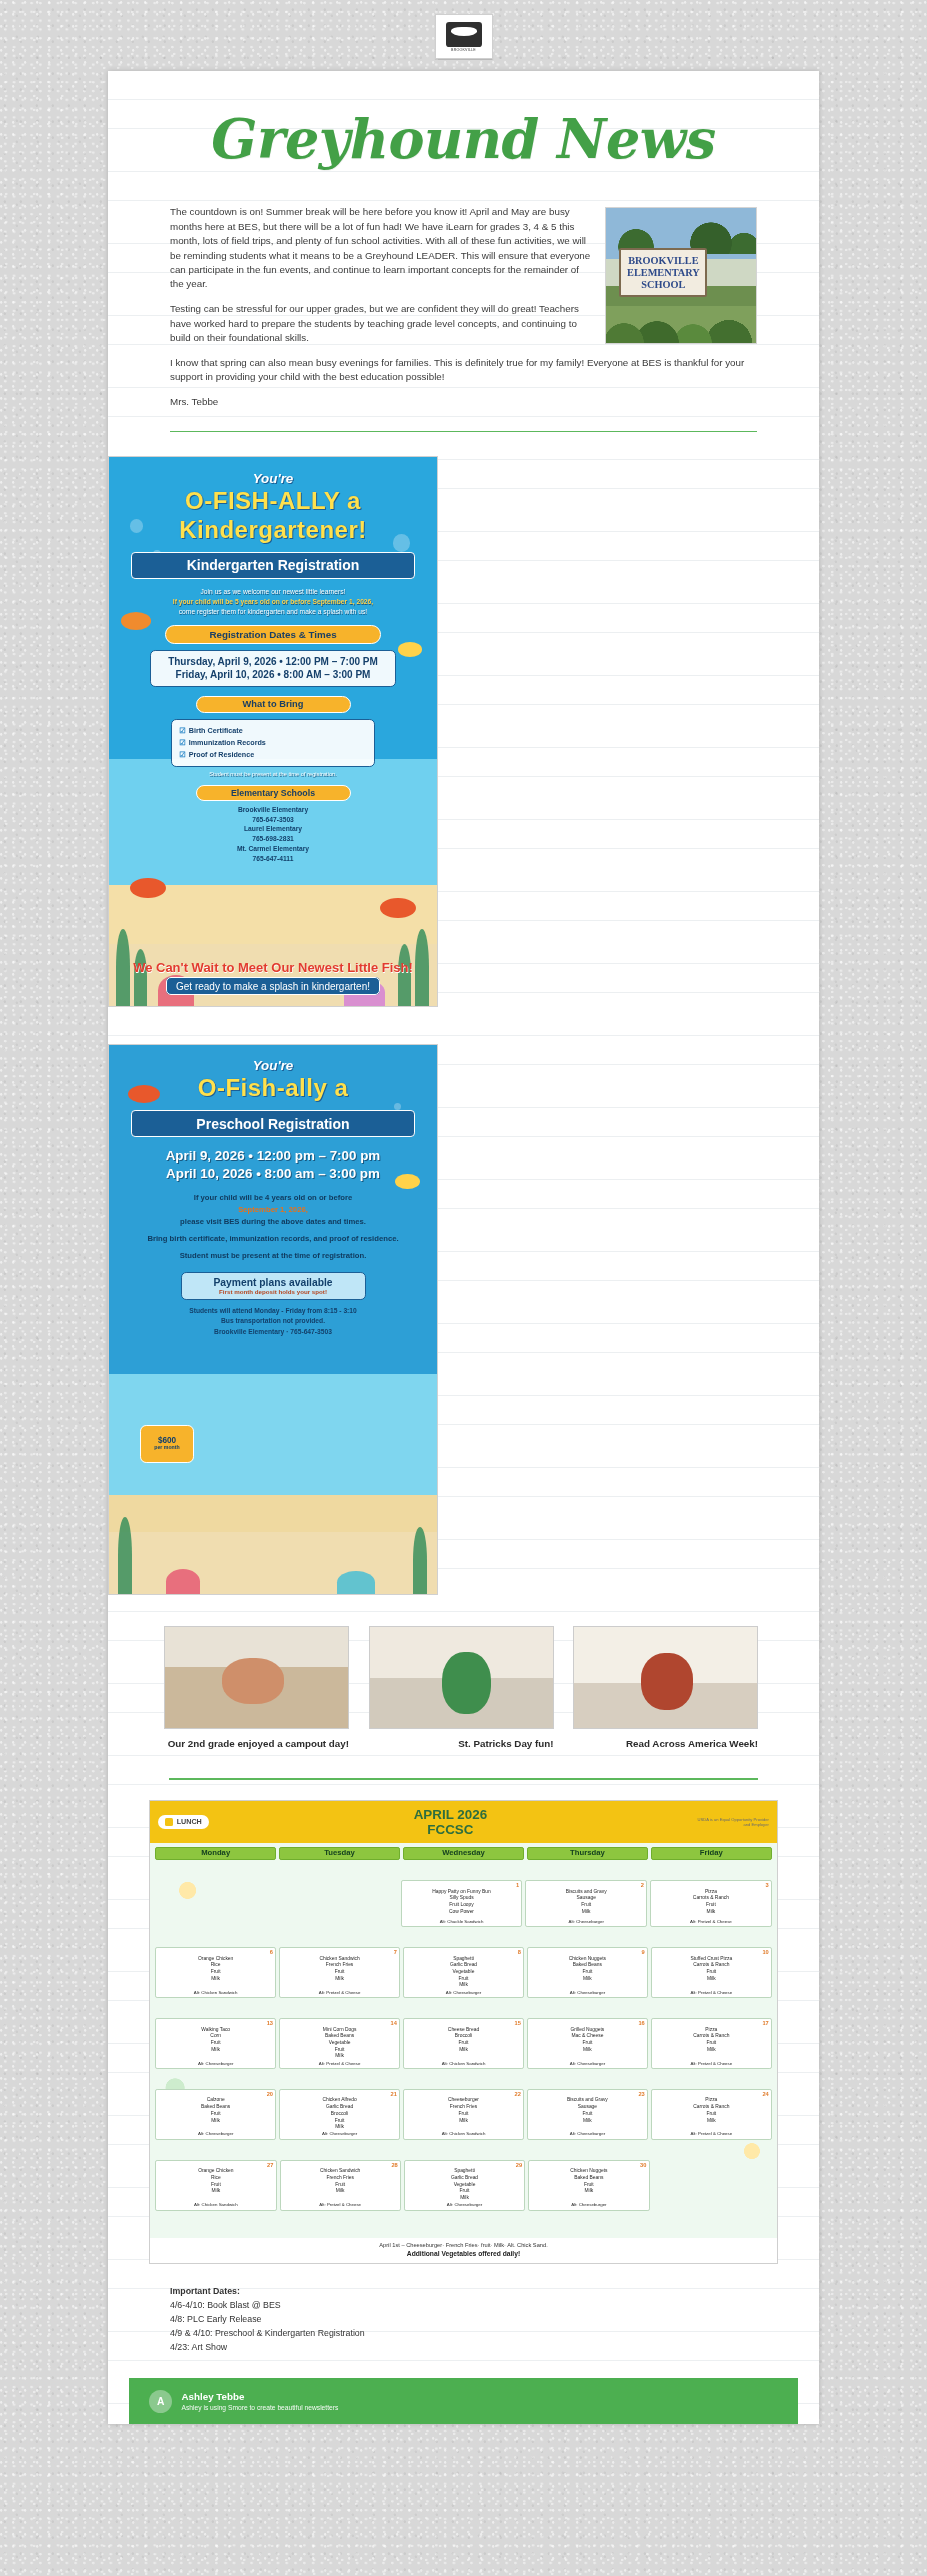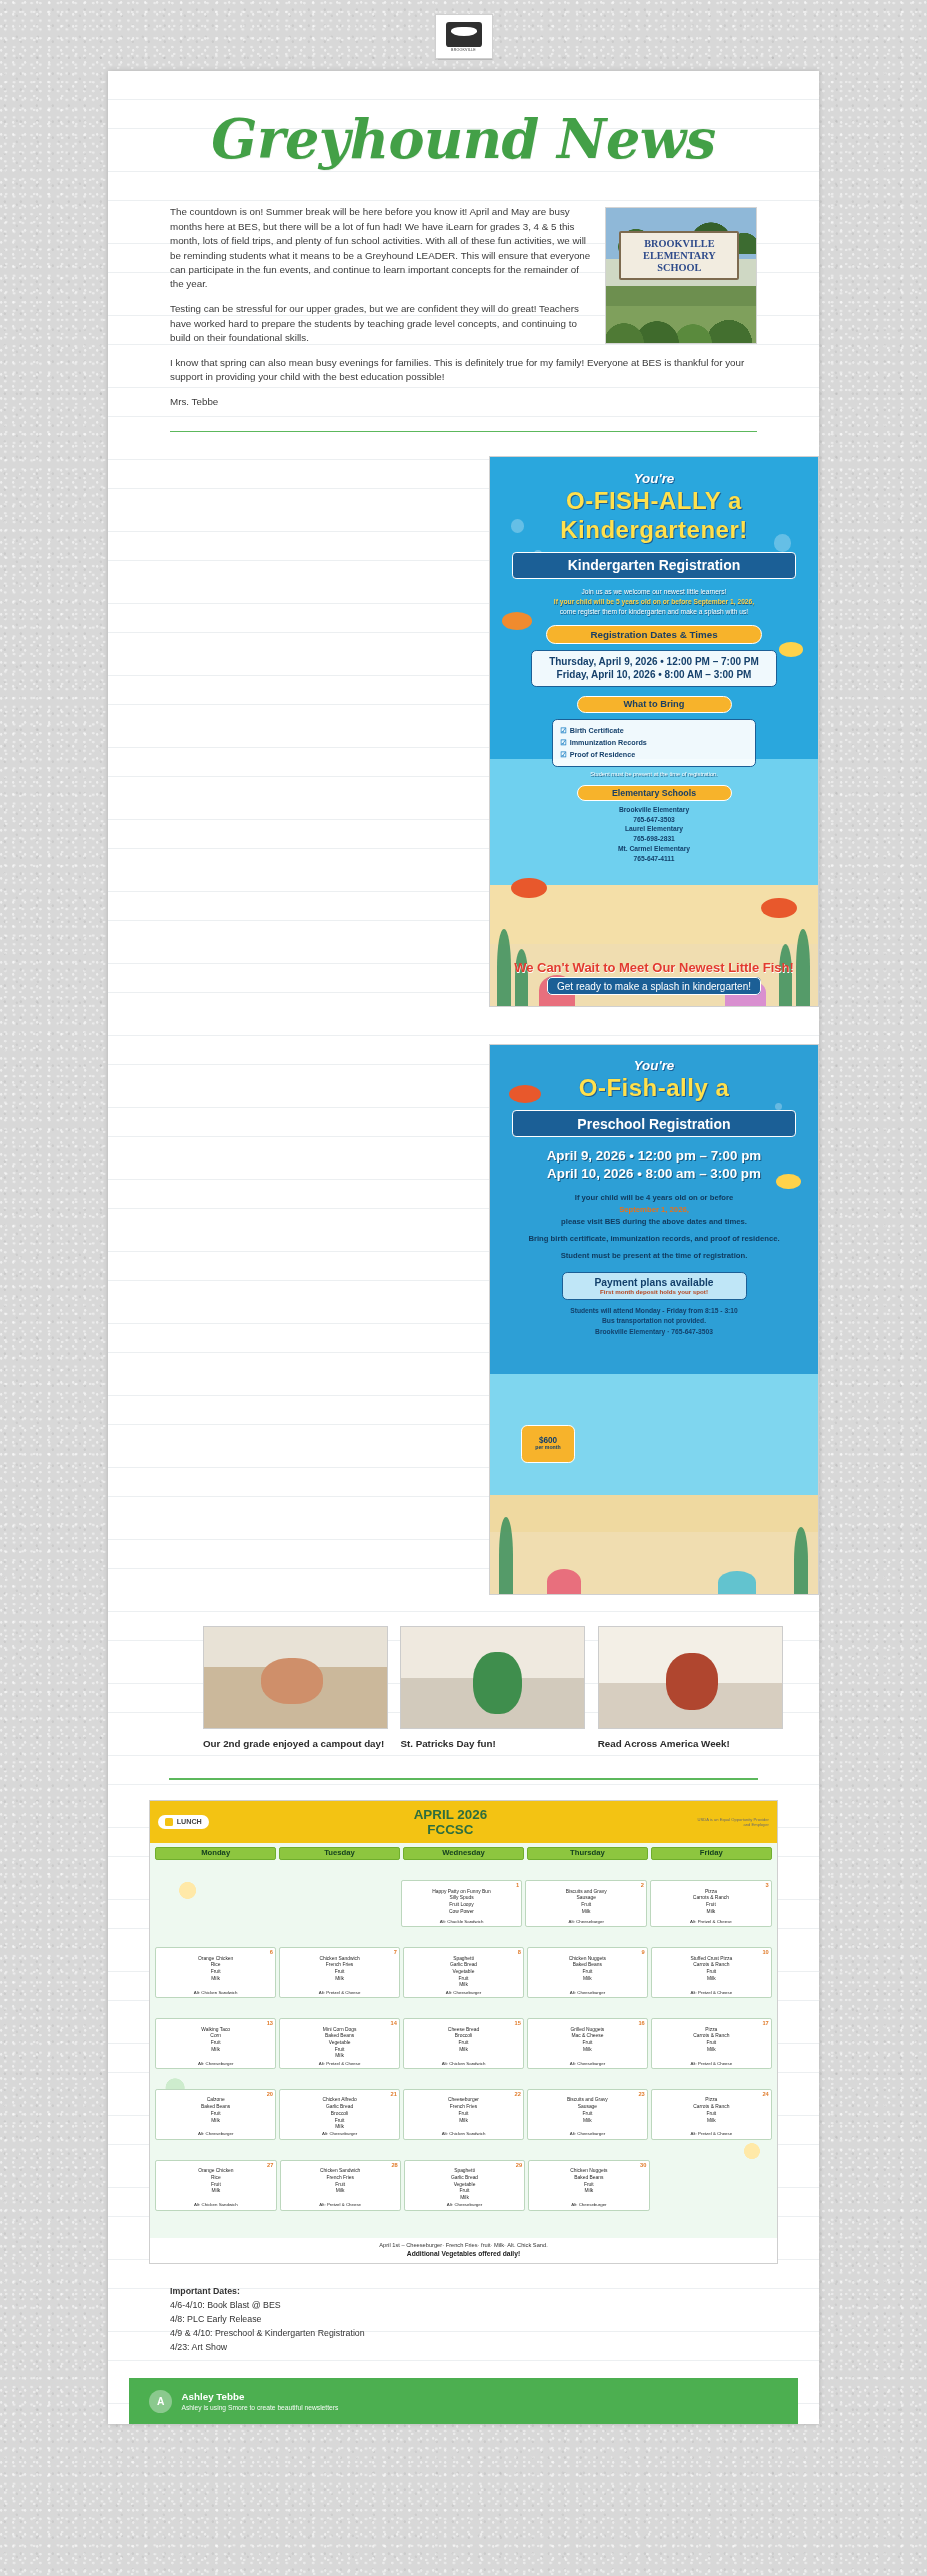--- a/index.html
+++ b/index.html
@@ -88,21 +88,21 @@
   .intro p { margin:0 0 10.3px 0; }
   .intro .photo {
     float:right;
     width:152px; height:137px;
     margin:2.1px 0 6.2px 13.4px;
     border:0.5px solid #d4d4d4;
     background:linear-gradient(to bottom,#8fb8d8 0 38%, #cfd8c4 38% 58%, #6d8f4f 58% 100%);
     position:relative; overflow:hidden;
   }
   .photo .sign {
-    position:absolute; left:13.4px; top:23px; width:120px; height:49px;
+    position:absolute; left:13.4px; top:40px; width:88px; height:49px;
     background:#f2ece0; border:2.6px solid #7d6a4f; border-radius:2.1px;
     display:flex;flex-direction:column;align-items:center;justify-content:center;
     font-family:"Liberation Serif", serif; color:#2e4a8a; font-weight:bold;
     line-height:1.15; font-size:10.3px; text-align:center;
   }
   .photo .bushes{
     position:absolute;left:0;bottom:0;width:100%;height:37px;
     background:
       radial-gradient(circle at 12% 100%, #4f7a35 0 19.6px, transparent 20px),
       radial-gradient(circle at 34% 100%, #3f6a2c 0 21.6px, transparent 22px),
@@ -117,21 +117,21 @@
       radial-gradient(circle at 70% 70%, #35602b 0 20.6px, transparent 21px),
       radial-gradient(circle at 92% 85%, #3c6b30 0 15.5px, transparent 16px);
   }
   .sig { margin-top:2.1px; }
 
   .divider {
     height:1.5px; background:#5cb85c; margin:21.6px 0 0 0;
   }
 
   
-  .flyer-wrap { display:flex; justify-content:flex-end; padding:24px 0 0 0; }
+  .flyer-wrap { display:flex; justify-content:flex-start; padding:24px 0 0 0; }
   .flyer {
     width:330px; position:relative; overflow:hidden;
     border:0.5px solid #d0d0d0;
     font-family:"Liberation Sans", sans-serif;
   }
   
   .fl1 {
     height:551px;
     background:linear-gradient(to bottom, #2aa7dd 0 55%, #6fd0ef 55% 78%, #f4dfa8 78% 100%);
   }
@@ -237,22 +237,23 @@
     display:flex;flex-direction:column;align-items:center;justify-content:center;
     font-weight:bold;line-height:1.1;
   }
   .ps-small{
     position:relative;z-index:3;text-align:center;color:#13406b;font-size:6.7px;
     font-weight:bold;margin-top:6.2px;line-height:10.3px;
   }
 
   
   .photo-row{
-    display:flex; justify-content:space-between; padding:31px 61px 0 95px;
+    display:flex; justify-content:space-between; padding:31px 61px 0 56px;
     gap:12.4px;
+    text-align:right;
   }
   .photo-card { width:185px; }
   .photo-card .img { width:185px; height:103px; border:0.5px solid #ccc; position:relative; overflow:hidden;}
   .pc1 .img{background:linear-gradient(to bottom,#e8e2d6 0 40%,#cbb89b 40% 100%);}
   .pc2 .img{background:linear-gradient(to bottom,#f3efe6 0 55%,#d7cec0 55% 100%);}
   .pc3 .img{background:linear-gradient(to bottom,#efe9df 0 50%,#d2cabc 50% 100%);}
   .blob{position:absolute;border-radius:45%;}
   .photo-card .cap{
     margin-top:8.2px;font-size:9.8px;font-weight:bold;color:#2c2c2c;line-height:13.4px;
   }

